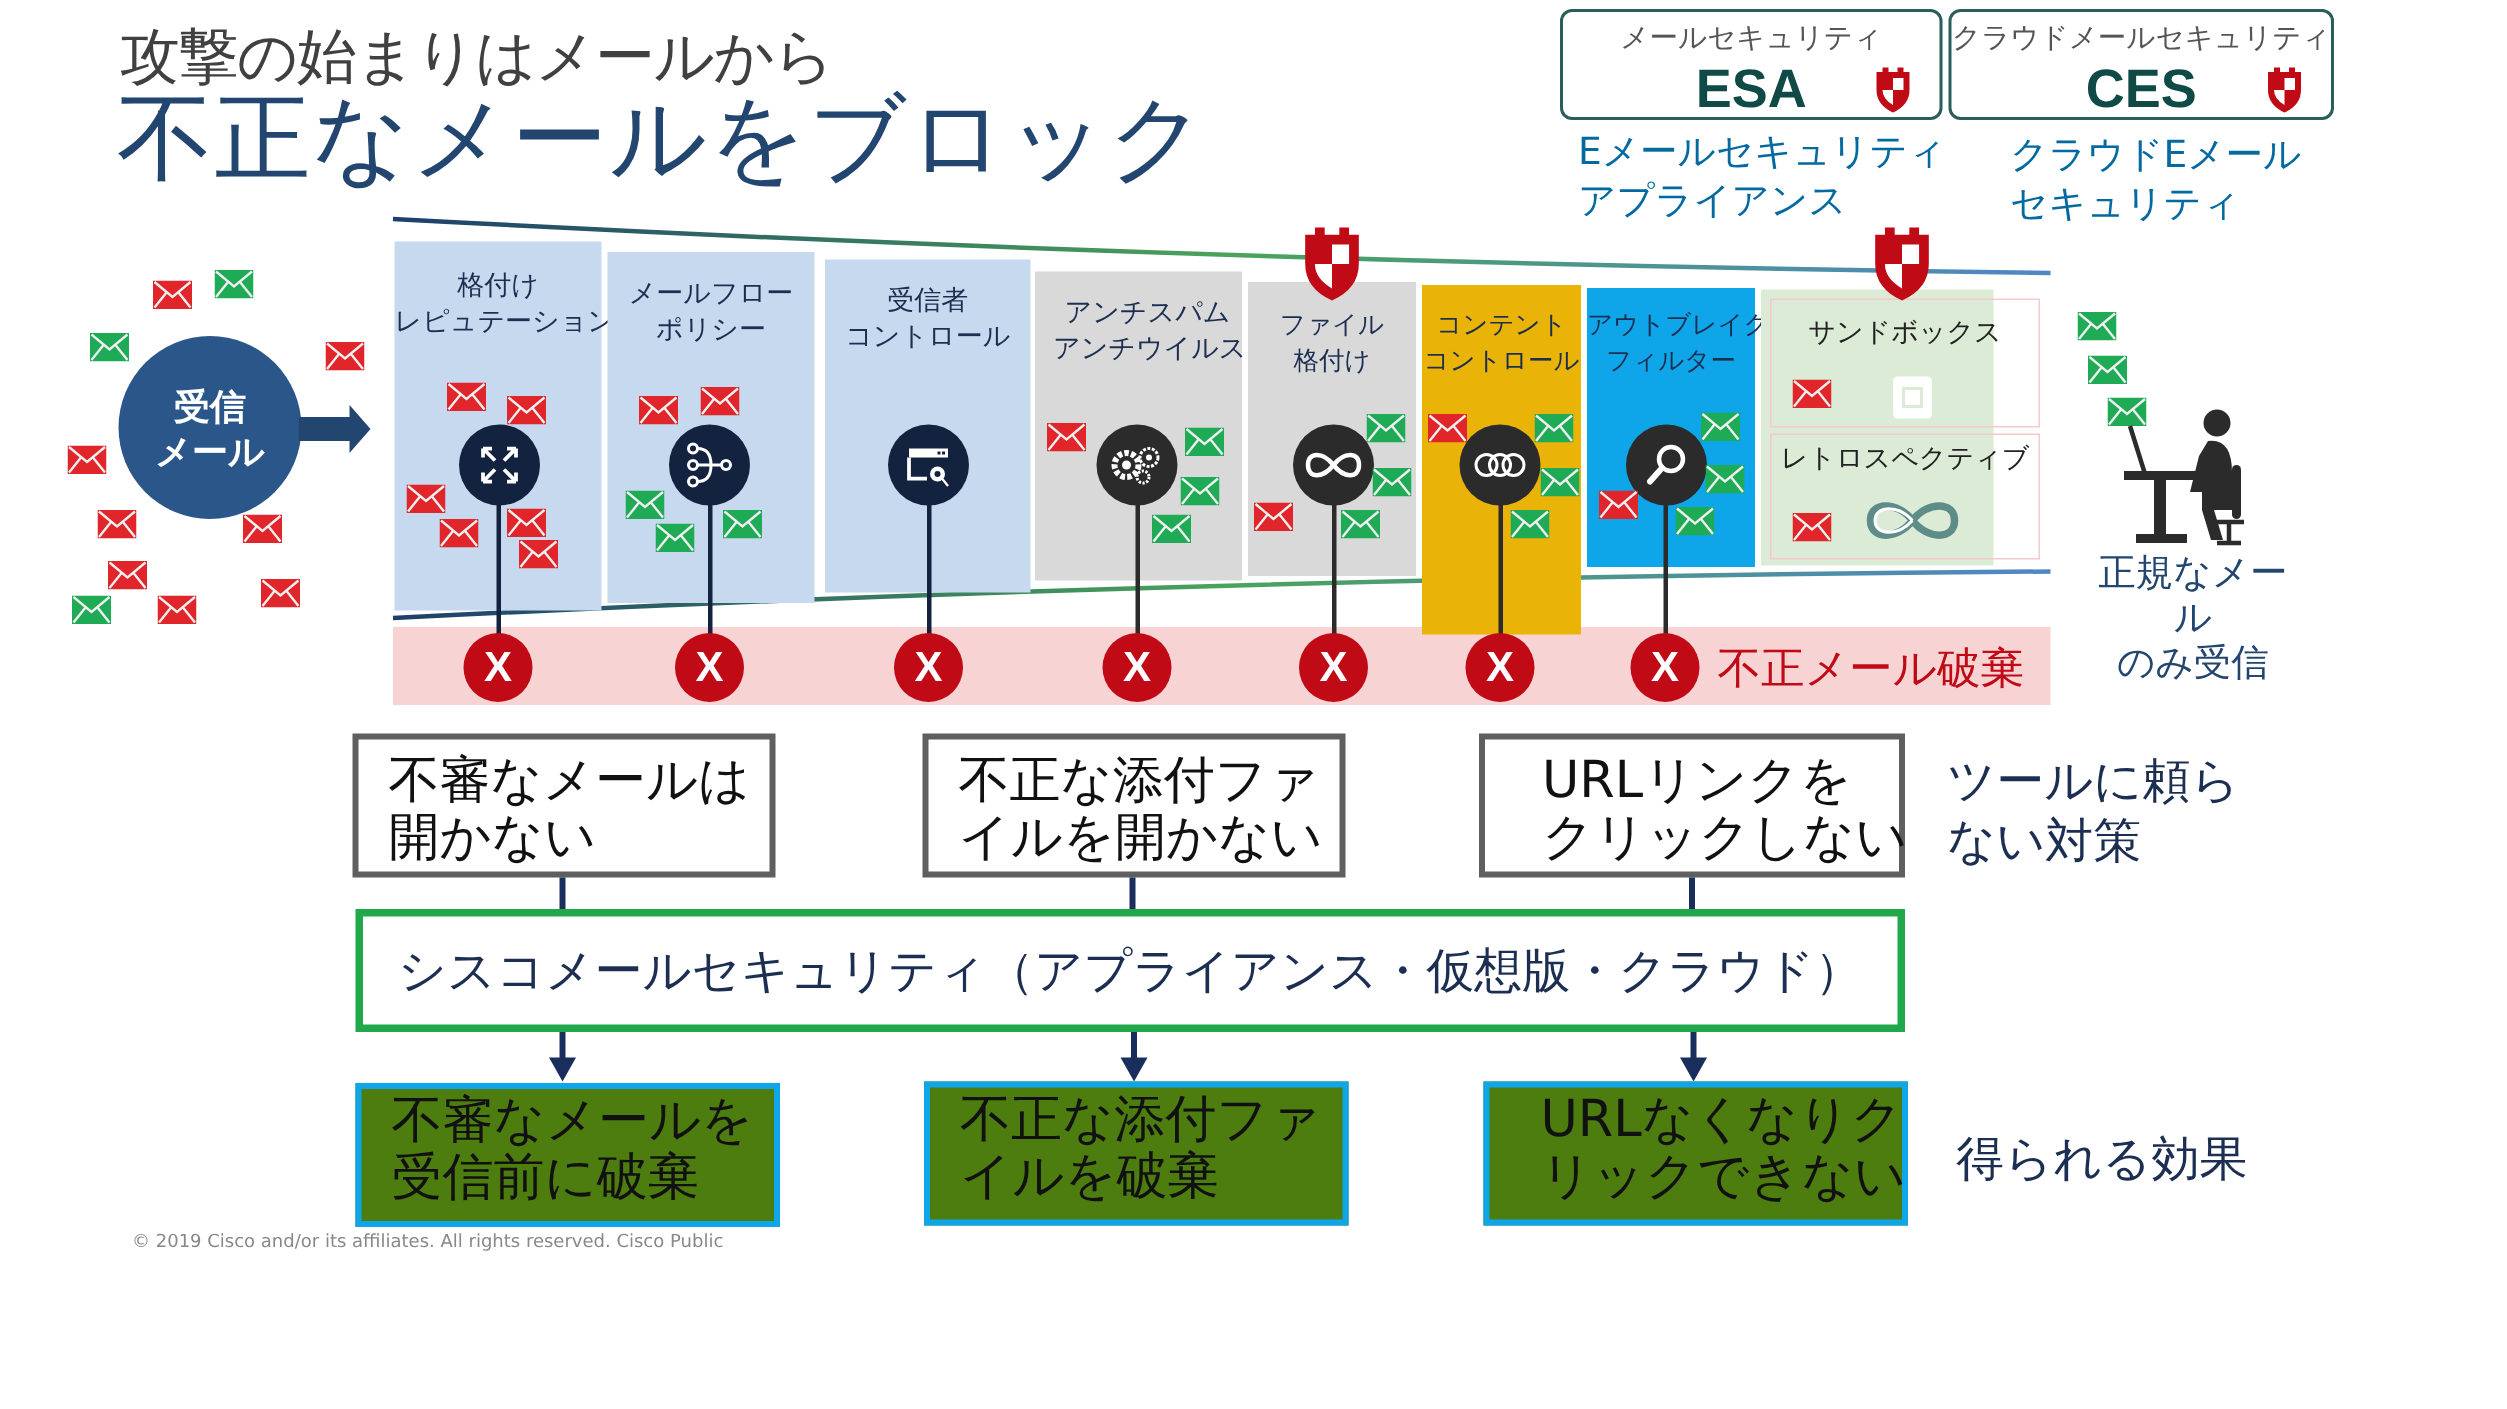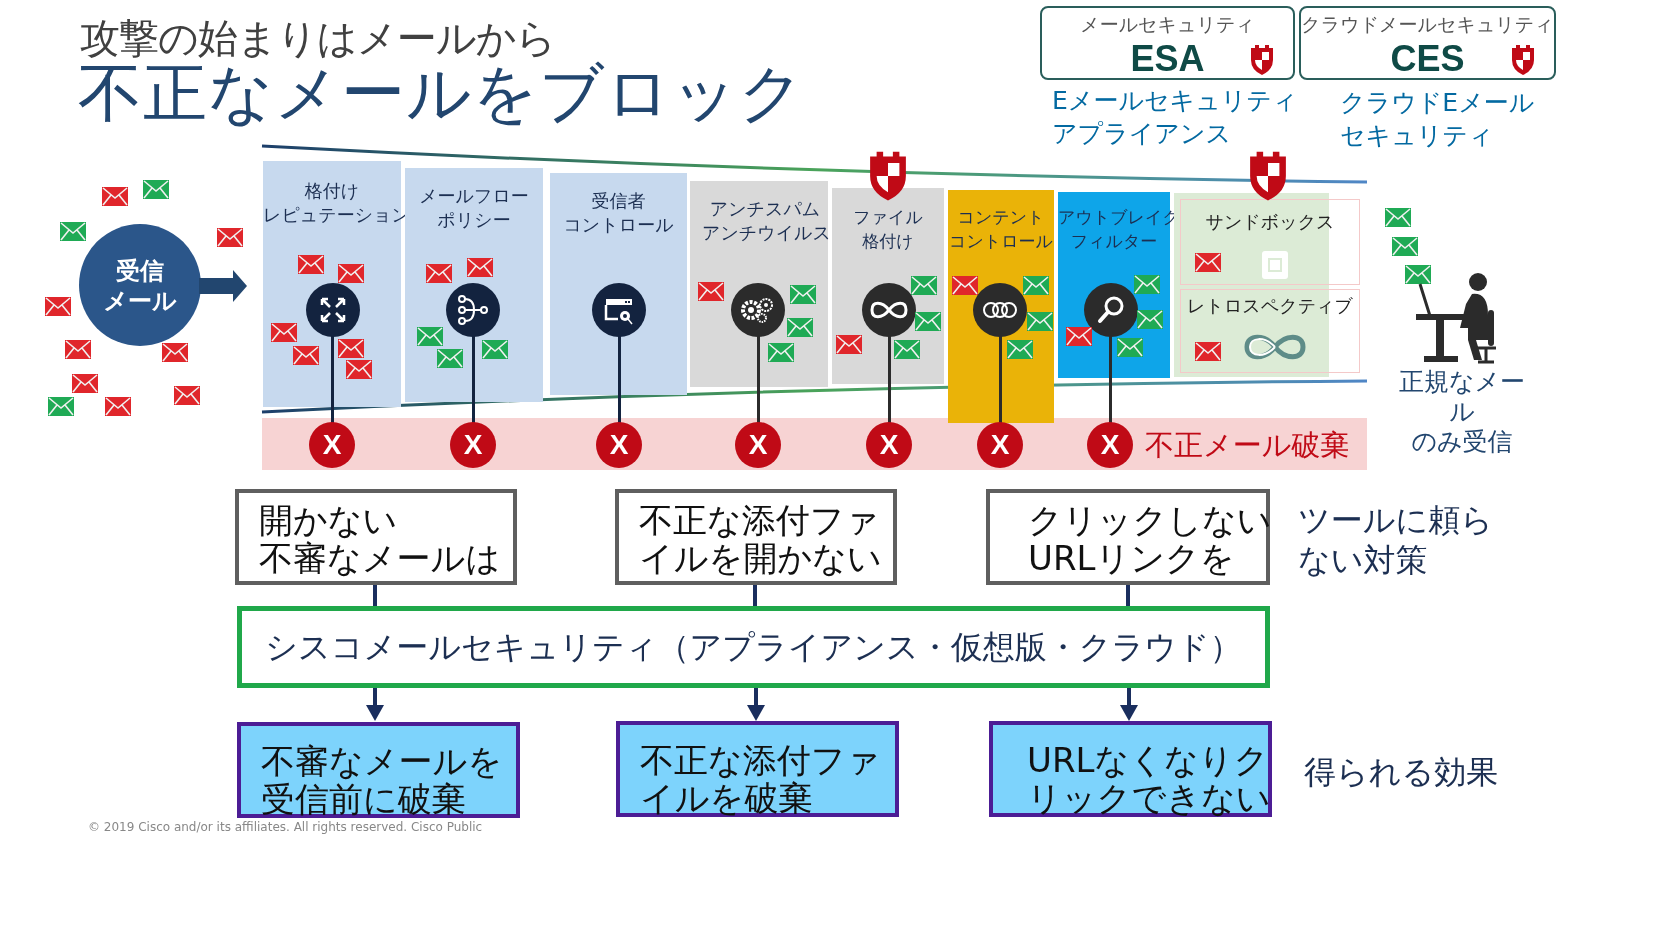--- a/index.html
+++ b/index.html
@@ -12,21 +12,21 @@
   .prod-name{position:absolute;left:0;right:0;top:30px;text-align:center;font-size:36px;font-weight:bold;color:#0f4a46;font-family:"Liberation Sans",sans-serif;}
   .prod-shield{position:absolute;right:18px;top:36px;width:26px;height:32px;}
   .prod-desc{font-size:25px;color:#0369a1;line-height:33px;white-space:nowrap;}
   .stage{position:absolute;box-sizing:border-box;}
   .stage-label{position:absolute;left:0;right:0;text-align:center;font-size:18px;color:#1c2f52;line-height:24px;white-space:nowrap;}
   .node{position:absolute;width:54px;height:54px;border-radius:50%;}
   .stem{position:absolute;width:3px;}
   .xmark{position:absolute;width:46px;height:46px;border-radius:50%;background:#c00a16;color:#fff;font-weight:bold;font-size:28px;text-align:center;line-height:46px;font-family:"Liberation Sans",sans-serif;}
   .env{position:absolute;width:26px;height:19px;}
   .box-gray{position:absolute;border:4px solid #5f5f5f;box-sizing:border-box;background:#fff;font-size:34px;line-height:38px;color:#111;padding:8px 0 0 20px;white-space:nowrap;}
-  .box-blue{position:absolute;border:4px solid #4c1d95;box-sizing:border-box;background:#7dd3fc;font-size:34px;line-height:38px;color:#111;padding:16px 0 0 20px;white-space:nowrap;}
+  .box-blue{position:absolute;border:4px solid #0ea5e9;box-sizing:border-box;background:#4d7c0f;font-size:34px;line-height:38px;color:#111;padding:2px 0 0 20px;white-space:nowrap;}
   .side-label{position:absolute;font-size:32px;color:#1c2f52;line-height:40px;white-space:nowrap;}
   .cisco-box{position:absolute;left:237px;top:606px;width:1033px;height:82px;border:5px solid #20a84a;box-sizing:border-box;background:#fff;text-align:center;font-size:32px;line-height:72px;color:#1c2f52;white-space:nowrap;}
   .vline{position:absolute;width:4px;background:#1a2e5e;}
   .arrowhead{position:absolute;width:0;height:0;border-left:9px solid transparent;border-right:9px solid transparent;border-top:16px solid #1a2e5e;}
   .footer{left:88px;top:820px;font-size:12px;color:#888;white-space:nowrap;}
 </style>
 </head>
 <body>
 
 <div class="abs title1">攻撃の始まりはメールから</div>
@@ -412,30 +412,30 @@
   <path d="M52 70 L58 90 L66 90 L60 70 Z" fill="#2b2b2b"></path>
   <rect x="72" y="40" width="6" height="36" rx="3" fill="#2b2b2b"></rect>
   <path d="M60 78 L80 78 M70 78 L70 92 M62 92 L78 92" stroke="#2b2b2b" stroke-width="3"></path>
 </svg>
 <div class="abs" style="left:1388px;top:367px;font-size:25px;color:#22466f;line-height:30px;text-align:center;width:148px;">
   <div>正規なメール</div>
   <div>のみ受信</div>
 </div>
 
 <div class="box-gray" style="left:235px;top:489px;width:282px;height:96px;">
-  <div>開かない</div>
-    <div>不審なメールは</div>
+  <div>不審なメールは</div>
+    <div>開かない</div>
 </div>
 <div class="box-gray" style="left:615px;top:489px;width:282px;height:96px;">
   <div>不正な添付ファ</div>
     <div>イルを開かない</div>
 </div>
 <div class="box-gray" style="left:986px;top:489px;width:284px;height:96px;padding-left:38px;">
-  <div>クリックしない</div>
-    <div>URLリンクを</div>
+  <div>URLリンクを</div>
+    <div>クリックしない</div>
 </div>
 <div class="side-label" style="left:1298px;top:500px;">
   <div>ツールに頼ら</div>
     <div>ない対策</div>
 </div>
 
 <div class="vline" style="left:373px;top:585px;height:21px;"></div>
 <div class="vline" style="left:753px;top:585px;height:21px;"></div>
 <div class="vline" style="left:1126px;top:585px;height:21px;"></div>
 

